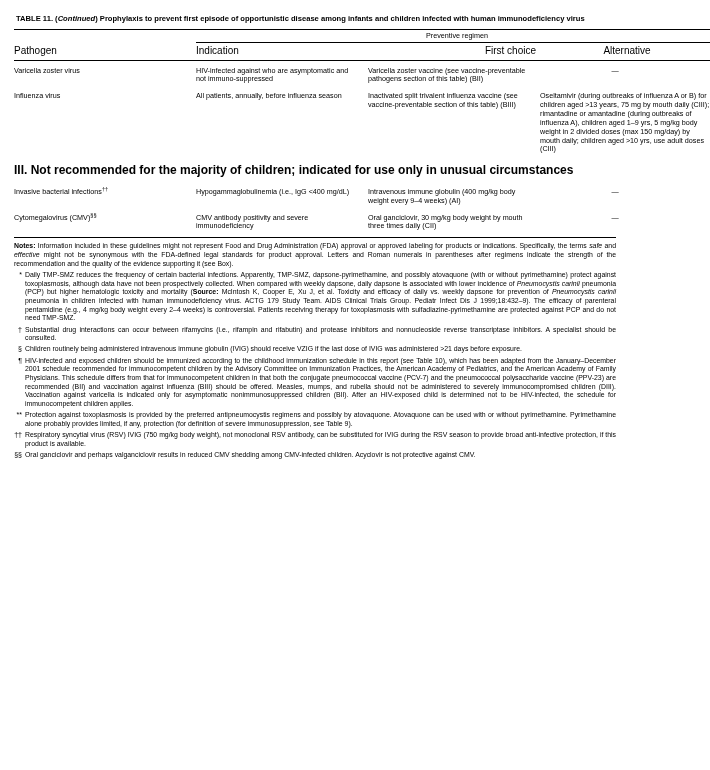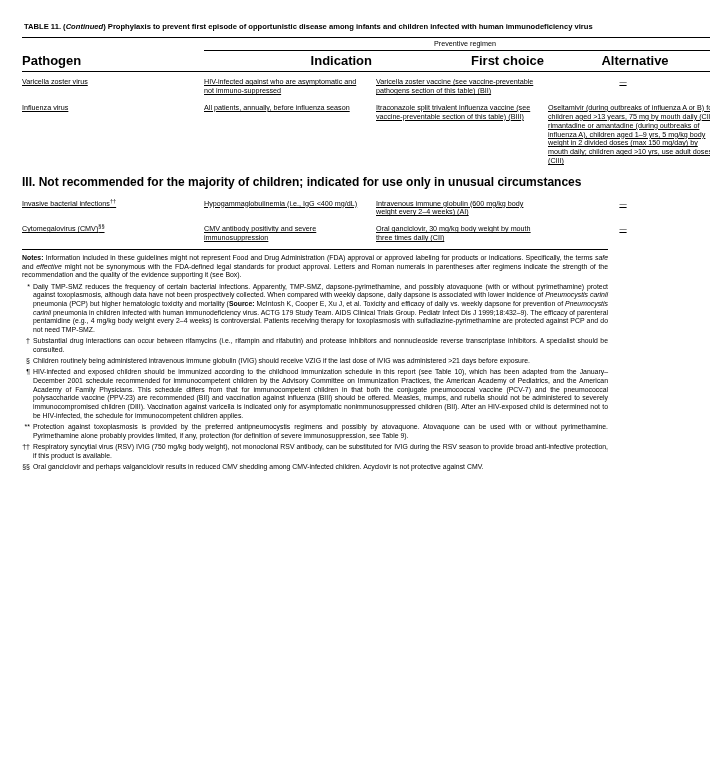--- a/index.html
+++ b/index.html
@@ -13,21 +13,21 @@
     font-family: "Liberation Sans", sans-serif;
     color: #000000;
     font-size: 7.2px;
     line-height: 1.22;
     overflow: hidden;
   }
   .page {
     position: relative;
     width: 630px;
     height: 770px;
-    padding: 16px;
+    padding: 8px;
     box-sizing: border-box;
   }
   .inner {
     padding: 6px 6px 0 6px;
   }
   .title {
     font-size: 7.6px;
     font-weight: bold;
     line-height: 1.26;
     margin: 0 0 5px 0;
@@ -43,38 +43,37 @@
   .rule-top td, .rule-top th { border-top: 1px solid #000; }
   .rule-bot td, .rule-bot th { border-bottom: 1px solid #000; }
 
   .hdr-span {
     text-align: center;
     font-size: 7.2px;
     padding: 2px 0 2px 0;
     border-bottom: 0.7px solid #000;
   }
   .colhdr td {
-    font-weight: bold;
-    font-size: 13px;
+    font-weight: normal;
+    font-size: 10px;
     padding: 2px 4px 2px 0;
     vertical-align: bottom;
   }
   .colhdr td.c-ind, .colhdr td.c-first, .colhdr td.c-alt {
     text-align: left;
   }
-  .colhdr td.c-ind { text-align: right; }
+  .colhdr td.c-ind { text-align: left; }
   .colhdr td.c-first { text-align: right; }
   .colhdr td.c-alt { text-align: center; margin-top: 15px; }
 
   td.cell {
     vertical-align: top;
     padding: 6px 8px 2px 0;
     font-size: 7.2px;
     line-height: 1.23;
-    text-decoration: underline;
   }
   td.cell.dash {
     text-align: center;
     padding-right: 28px;
   }
   .ital { font-style: italic; }
   .sect {
     font-weight: bold;
     font-size: 12px;
     padding: 7px 0 4px 0;
@@ -137,40 +136,40 @@
       <tr>
         <td class="cell">Varicella zoster virus</td>
         <td class="cell">HIV-infected against who are asymptomatic and not immuno-suppressed</td>
         <td class="cell">Varicella zoster vaccine (see vaccine-preventable pathogens section of this table) (BII)</td>
         <td class="cell dash">—</td>
       </tr>
 
       <tr>
         <td class="cell">Influenza virus</td>
         <td class="cell">All patients, annually, before influenza season</td>
-        <td class="cell">Itraconazole split trivalent influenza vaccine (see vaccine-preventable section of this table) (BIII)</td>
+        <td class="cell">Inactivated split trivalent influenza vaccine (see vaccine-preventable section of this table) (BIII)</td>
         <td class="cell">Oseltamivir (during outbreaks of influenza A or B) for children aged &gt;13 years, 75 mg by mouth daily (CIII); rimantadine or amantadine (during outbreaks of influenza A), children aged 1–9 yrs, 5 mg/kg body weight in 2 divided doses (max 150 mg/day) by mouth daily; children aged &gt;10 yrs, use adult doses (CIII)</td>
       </tr>
 
       <tr>
         <td class="sect" colspan="4">III. Not recommended for the majority of children; indicated for use only in unusual circumstances</td>
       </tr>
 
       <tr>
         <td class="cell"><span>Invasive bacterial infections</span><span class="sup">††</span></td>
         <td class="cell">Hypogammaglobulinemia (i.e., IgG &lt;400 mg/dL)</td>
-        <td class="cell">Intravenous immune globulin (600 mg/kg body weight every 2–4 weeks) (AI)</td>
+        <td class="cell">Intravenous immune globulin (400 mg/kg body weight every 9–4 weeks) (AI)</td>
         <td class="cell dash">—</td>
       </tr>
 
 
 
       <tr>
         <td class="cell"><span>Cytomegalovirus (CMV)</span><span class="sup">§§</span></td>
-        <td class="cell">CMV antibody positivity and severe immunosuppression</td>
+        <td class="cell">CMV antibody positivity and severe immunodeficiency</td>
         <td class="cell">Oral ganciclovir, 30 mg/kg body weight by mouth three times daily (CII)</td>
         <td class="cell dash">—</td>
       </tr>
     </tbody>
       </table>
 
     <div class="notes">
 
       <div style="margin-bottom:2.5px;">
         <b class="lbl">Notes:</b><span> Information included in these guidelines might not represent Food and Drug Administration (FDA) approval or approved labeling for products or indications. Specifically, the terms </span><span class="ital">safe</span><span> and </span><span class="ital">effective</span><span> might not be synonymous with the FDA-defined legal standards for product approval. Letters and Roman numerals in parentheses after regimens indicate the strength of the recommendation and the quality of the evidence supporting it (see Box).</span>

